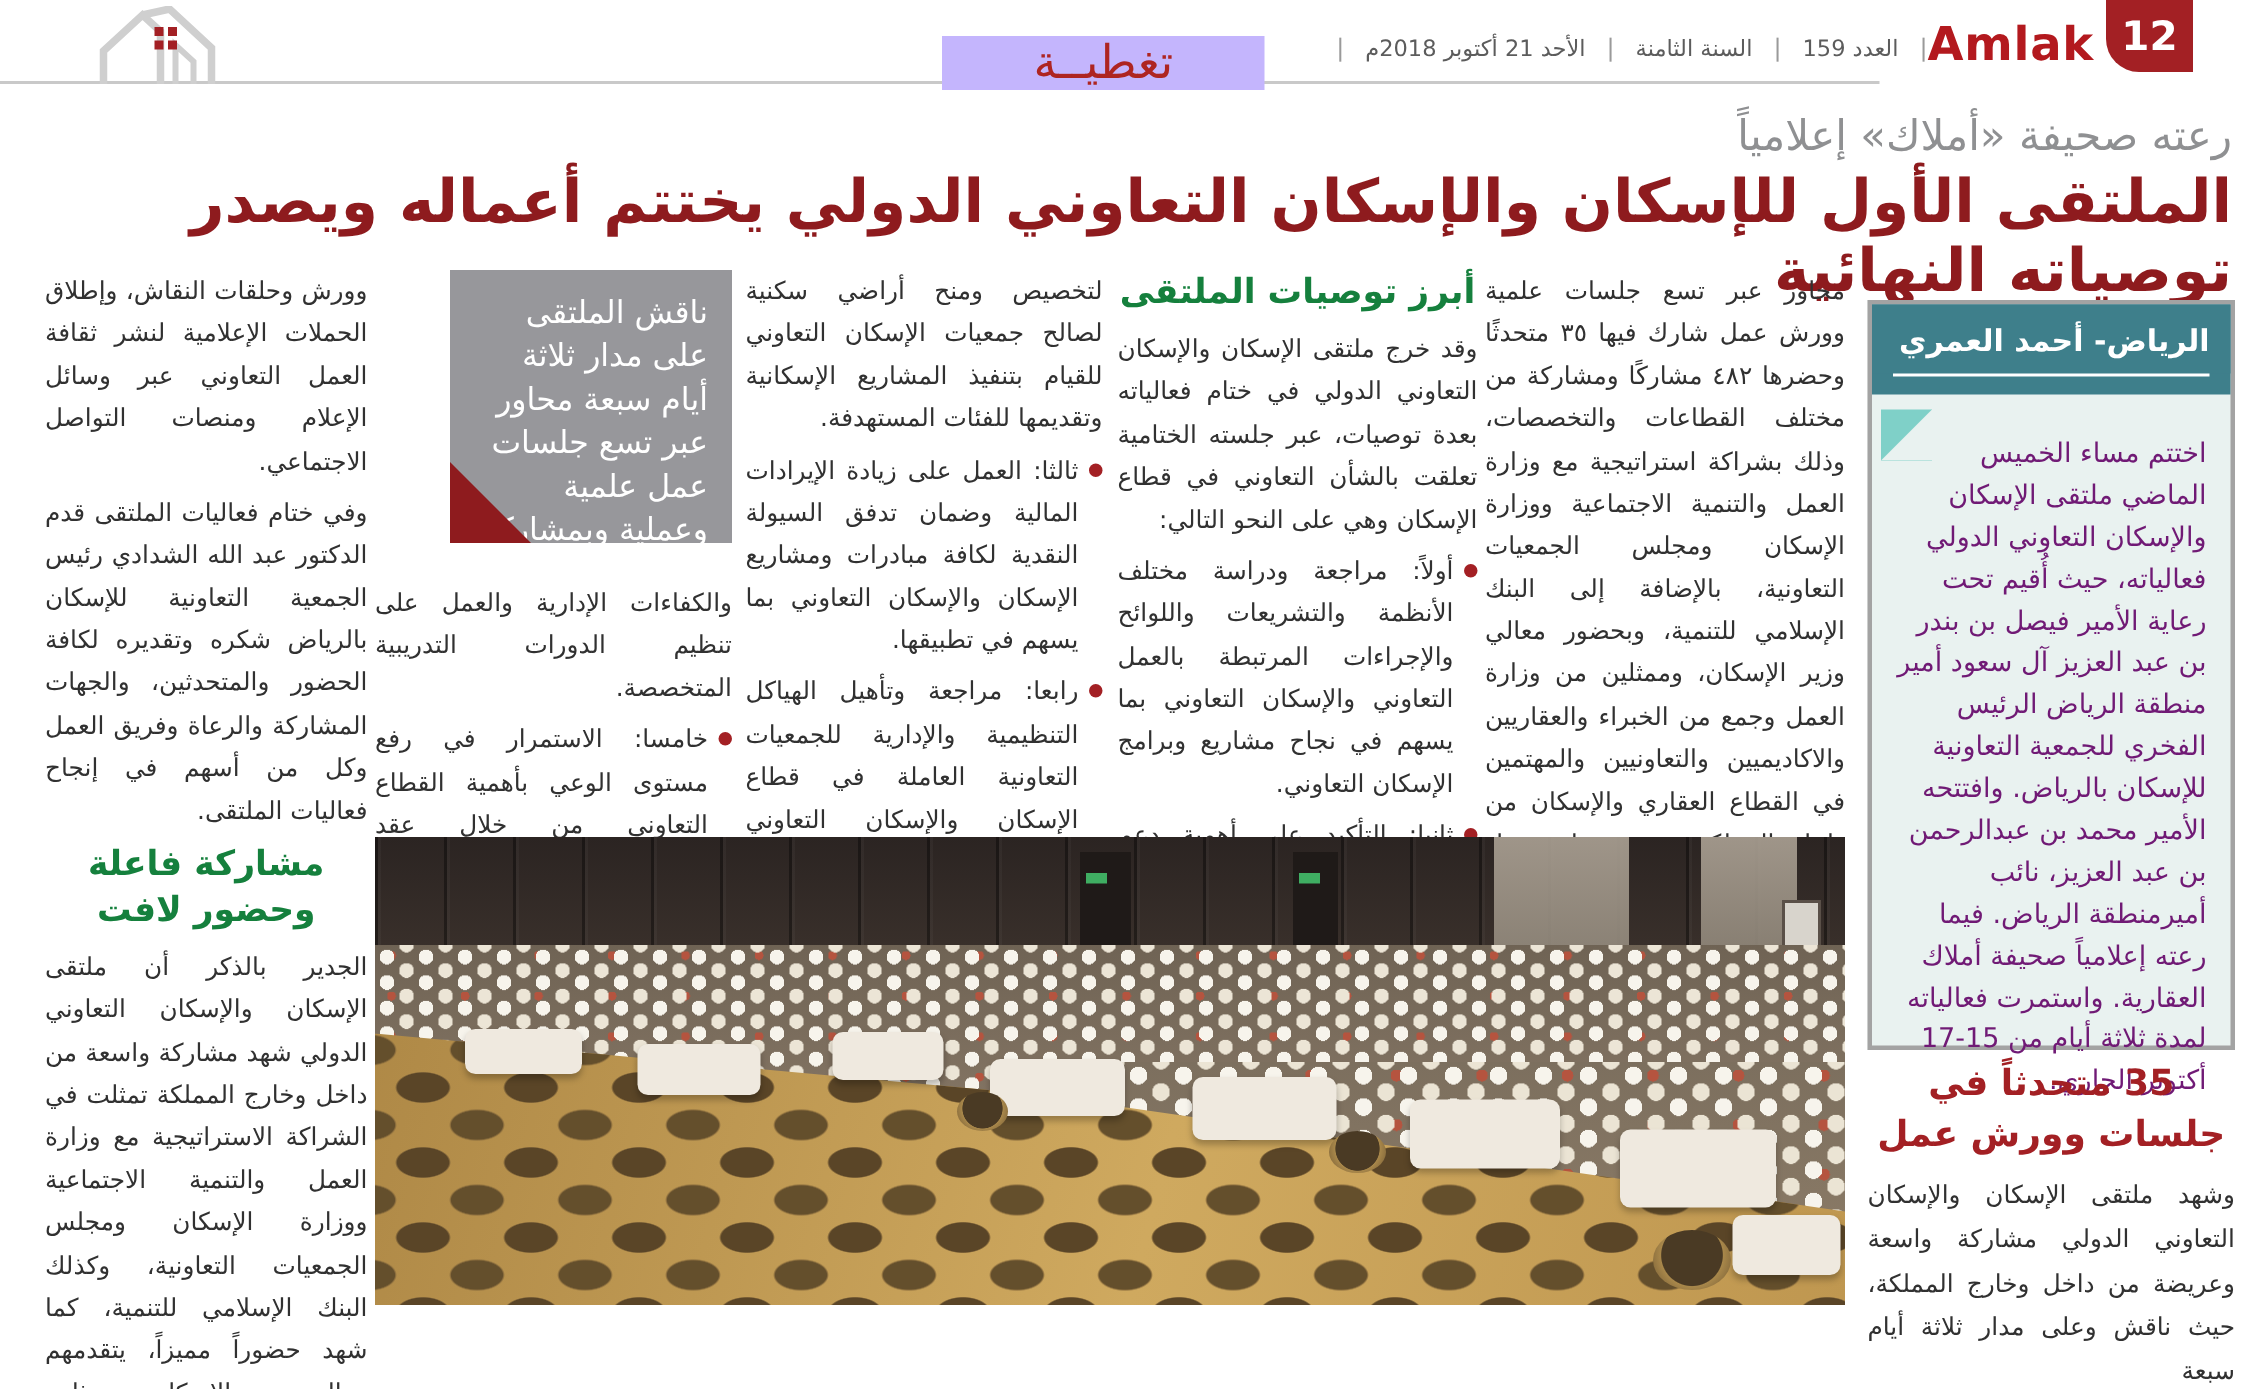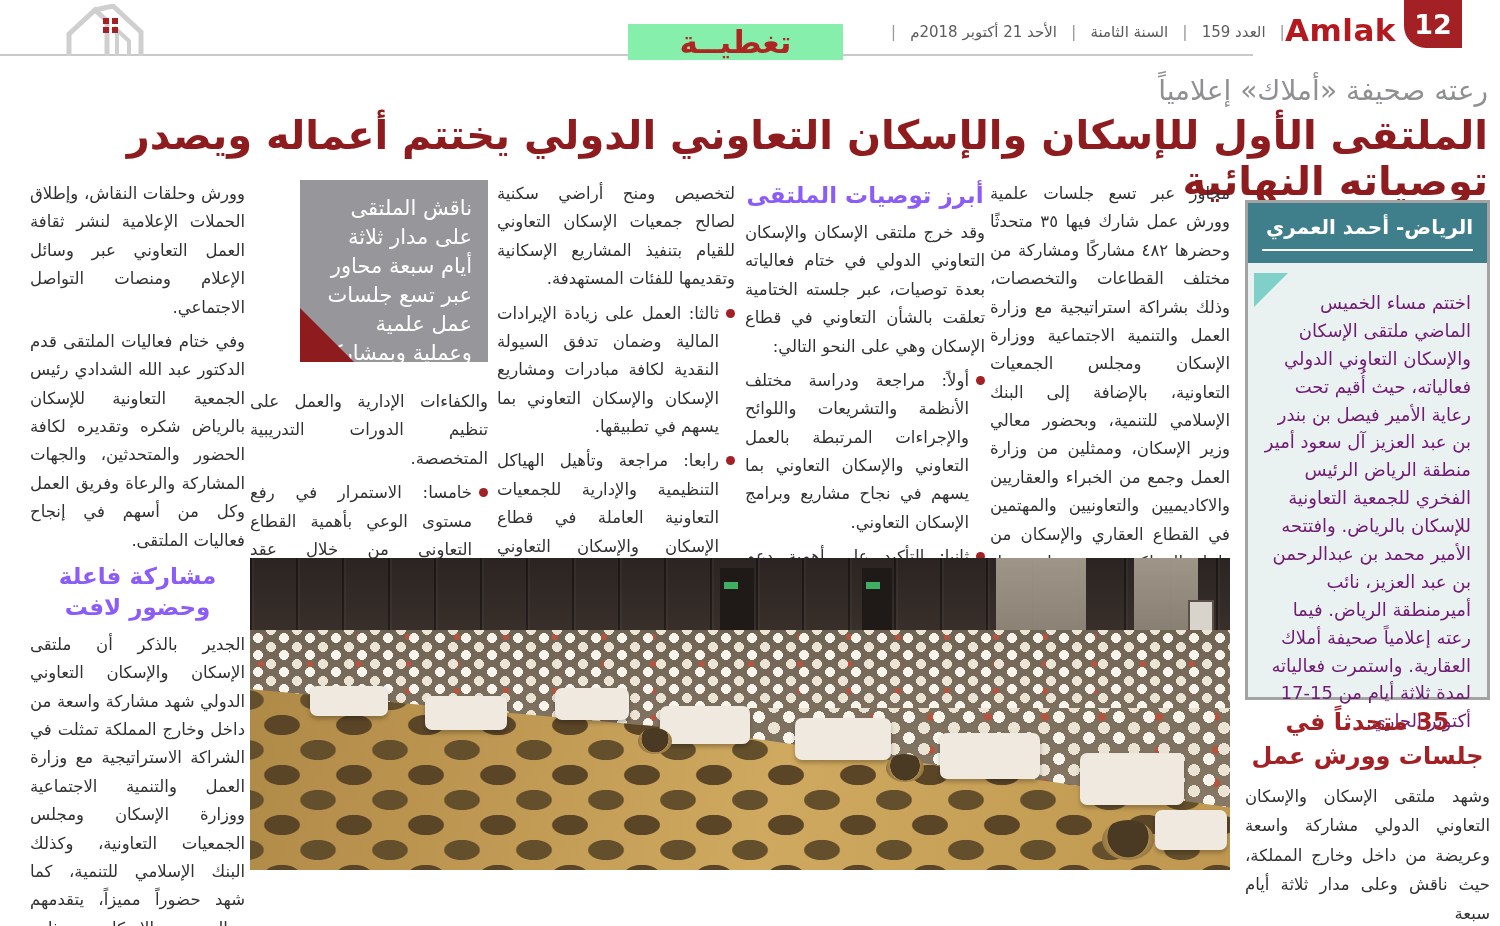--- a/index.html
+++ b/index.html
@@ -10,35 +10,35 @@
   
   .header-rule { position:absolute; left:0; top:54px; width:1253px; height:2px; background:#c9c9c9; }
   .pagebox { position:absolute; right:38px; top:0; width:58px; height:48px; background:#a32024;
              border-radius:0 0 0 22px; color:#fff; font-size:27px; font-weight:bold;
              display:flex; align-items:center; justify-content:center; }
   .brand { position:absolute; right:104px; top:12px; color:#b3191e; font-size:31px; font-weight:bold; letter-spacing:.5px; }
   .issue-info { position:absolute; right:215px; top:22px; direction:rtl; color:#5c5c5c; font-size:15px;
                 display:flex; align-items:center; gap:14px; }
   .issue-info .pipe { color:#9a9a9a; font-size:16px; }
   .section-label { position:absolute; left:628px; top:24px; width:215px; text-align:center;
-                   background:#86efac; color:#ae2521; font-size:31px; font-weight:bold; padding:0 10px; z-index:2; }
+                   background:#c4b5fd; color:#ae2521; font-size:31px; font-weight:normal; padding:0 10px; z-index:2; }
   .houselogo { position:absolute; left:55px; top:4px; }
 
   
   .kicker { position:absolute; right:12px; top:74px; width:1480px; direction:rtl; text-align:right;
             color:#8f9092; font-size:28px; }
   .headline { position:absolute; right:12px; top:112px; width:1480px; direction:rtl; text-align:right;
               color:#8e1b1e; font-size:40px; font-weight:bold; letter-spacing:-.5px; }
 
   
   .col { position:absolute; direction:rtl; text-align:justify; color:#313131; font-size:16.5px; line-height:1.72; }
   .col p { margin-bottom:6px; }
   .col .bullet { display:flex; gap:7px; }
   .dot { flex:0 0 auto; width:9px; height:9px; border-radius:50%; background:#a32024; margin-top:9px; }
-  .red-heading { color:#8b5cf6; font-weight:bold; font-size:23px; text-align:center; line-height:1.35; margin-bottom:8px; }
+  .red-heading { color:#15803d; font-weight:bold; font-size:23px; text-align:center; line-height:1.35; margin-bottom:8px; }
   #col1 { left:990px; top:180px; width:240px; }
   #col2 { left:745px; top:180px; width:240px; }
   #col3 { left:497px; top:180px; width:238px; }
   #col4 { left:250px; top:180px; width:238px; }
   #col5 { left:30px;  top:180px; width:215px; }
   #col5 .red-heading { margin-top:6px; }
 
   
   .quote-box { position:relative; width:188px; height:182px; background:#97979b; color:#fff;
                direction:rtl; text-align:right; font-size:21px; line-height:1.38; padding:14px 16px;

